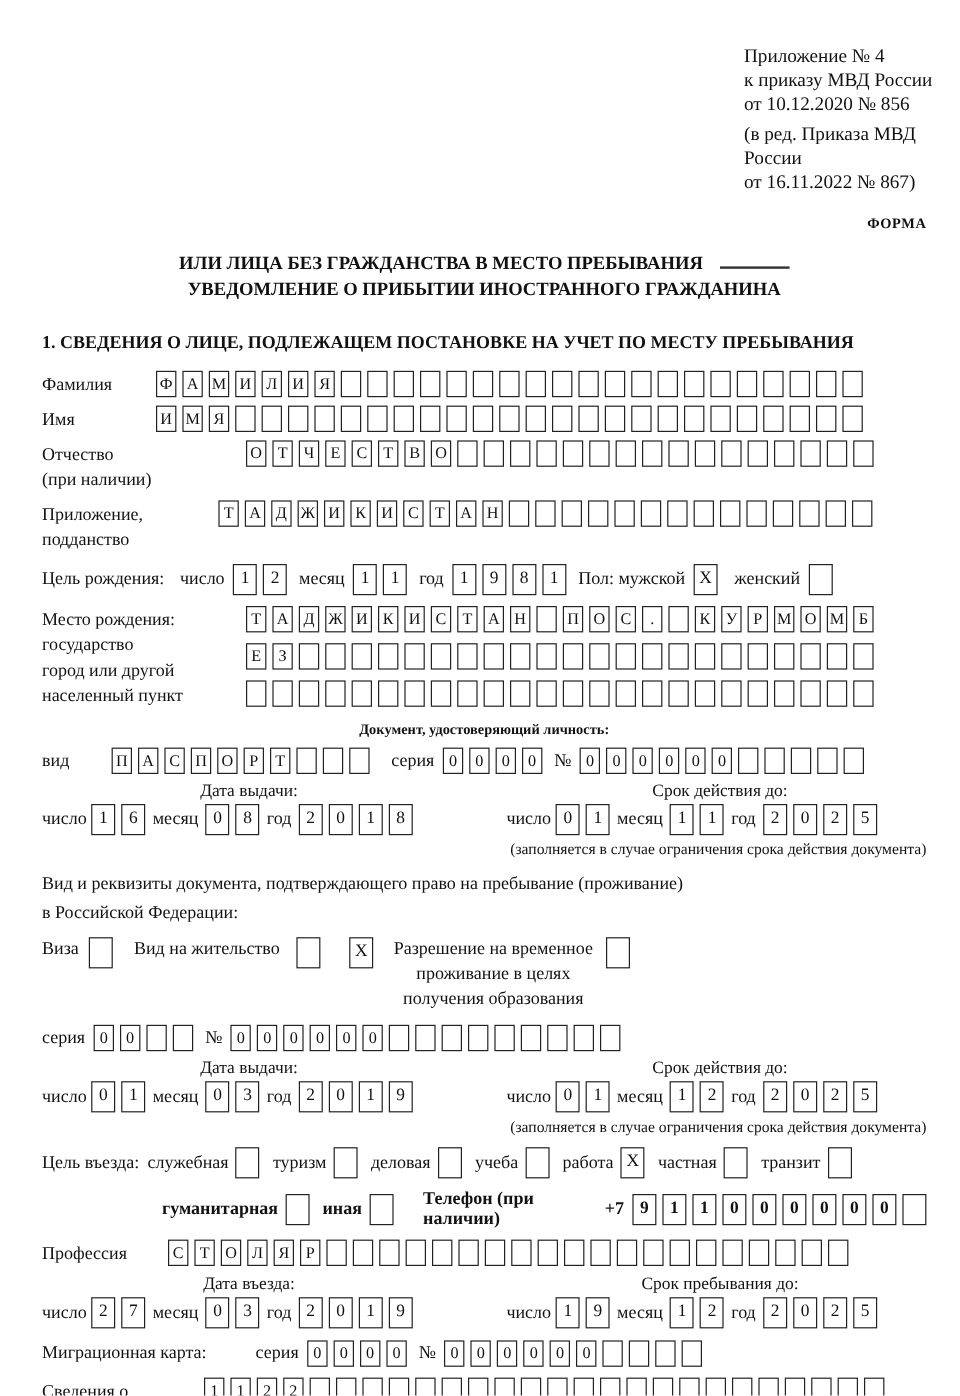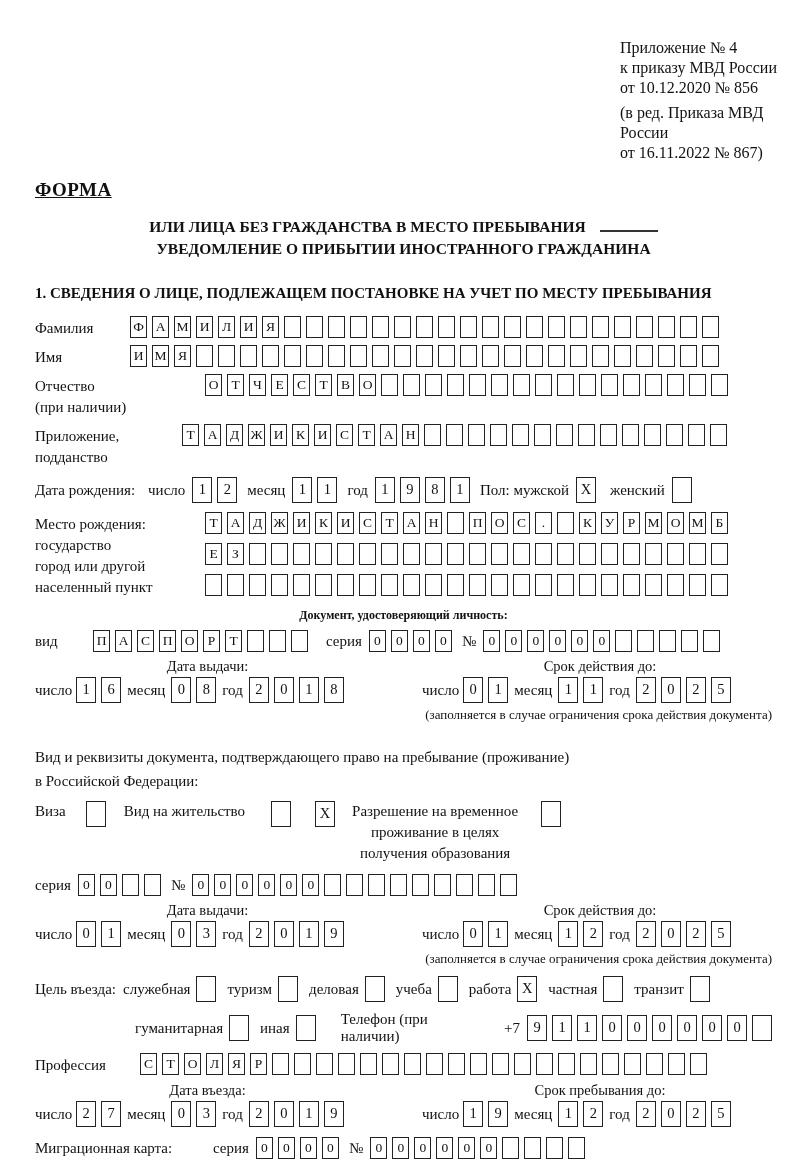--- a/index.html
+++ b/index.html
@@ -9,21 +9,21 @@
     color:#111;
     font-family:"Liberation Serif", serif;
     font-size:15px;
     overflow:hidden;
   }
   .page { width:800px; height:1163px; padding:38px 28px 0 35px; position:relative; }
 
   
   .hdr { margin-left:585px; width:180px; font-size:16px; line-height:20px; }
   .hdr .gap { margin-top:5px; }
-  .forma { text-align:left; font-weight:bold; font-size:19px; margin-top:16px; letter-spacing:.5px;text-decoration:underline; }
+  .forma { text-align:right; font-weight:bold; font-size:12px; margin-top:16px; letter-spacing:.5px; }
 
   
   .title { text-align:center; font-weight:bold; font-size:15.5px; line-height:22px; margin-top:15px; }
   .blank-underline { display:inline-block; width:58px; border-bottom:2.2px solid #333; height:14px; margin-left:14px; }
   .section-heading { font-weight:bold; font-size:15px; margin-top:25px; }
 
   
   .cells { display:flex; gap:5px; flex:none; }
   .cell {
     flex:none; width:17px; height:22px;
@@ -50,24 +50,24 @@
   .twohead { display:flex; margin-top:6px; font-size:14.5px; }
   .twohead .h1 { width:345px; text-align:center; }
   .twohead .h2 { width:330px; margin-left:55px; text-align:center; }
   .tworow { display:flex; align-items:center; margin-top:2px; }
   .dgroup { display:flex; align-items:center; }
   .dgroup .lbl { margin:0 6px; }
   .left-dates { width:355px; }
   .right-dates { margin-left:32px; }
   .note-right { text-align:right; font-size:13px; margin-top:4px; }
 
-  .intro { margin-top:22px; line-height:24px;font-family:Liberation Serif, serif; }
+  .intro { margin-top:9px; line-height:24px;font-family:Liberation Serif, serif; }
 
   .opt-row { display:flex; align-items:flex-start; margin-top:6px; }
-  .opt { display:flex; align-items:flex-start;gap:12px; }
+  .opt { display:flex; align-items:flex-start; }
   .opt .olbl { padding-top:4px; }
   .opt .center2 { width:168px; text-align:center; line-height:21px; padding-top:2px; }
   .opt .center3 { width:172px; text-align:center; line-height:21px; padding-top:2px; }
   .opt .cells { margin-left:8px; margin-top:2px; }
 
   .purpose-row { display:flex; align-items:center; margin-top:9px; }
   .purpose-row .lbl { margin-right:7px; }
   .purpose-row .pair { display:flex; align-items:center; margin-right:11px; }
   .purpose-row .pair .cells { margin-left:6px; }
 </style>
@@ -221,21 +221,21 @@
         <span class="cell"></span>
         <span class="cell"></span>
         <span class="cell"></span>
         <span class="cell"></span>
         <span class="cell"></span>
         <span class="cell"></span>
       </div>
   </div>
 
   <div class="inline-row big" style="margin-top:9px;">
-    <span class="lbl">Дата рождения:</span>
+    <span class="lbl">Цель рождения:</span>
     <span class="lbl ml6">число</span>
     <span class="cells">
         <span class="cell">1</span>
         <span class="cell">2</span>
       </span>
     <span class="lbl ml10">месяц</span>
     <span class="cells">
         <span class="cell">1</span>
         <span class="cell">1</span>
       </span>
@@ -574,21 +574,21 @@
         </span>
     </span>
     <span class="pair" style="margin-right:0;">
       <span>транзит</span>
       <span class="cells">
           <span class="cell"></span>
         </span>
     </span>
   </div>
 
-  <div class="purpose-row big" style="padding-left:100px;">
+  <div class="purpose-row big" style="padding-left:100px;font-weight:bold;">
     <span class="pair">
       <span>гуманитарная</span>
       <span class="cells">
           <span class="cell"></span>
         </span>
     </span>
     <span class="pair">
       <span>иная</span>
       <span class="cells">
           <span class="cell"></span>

